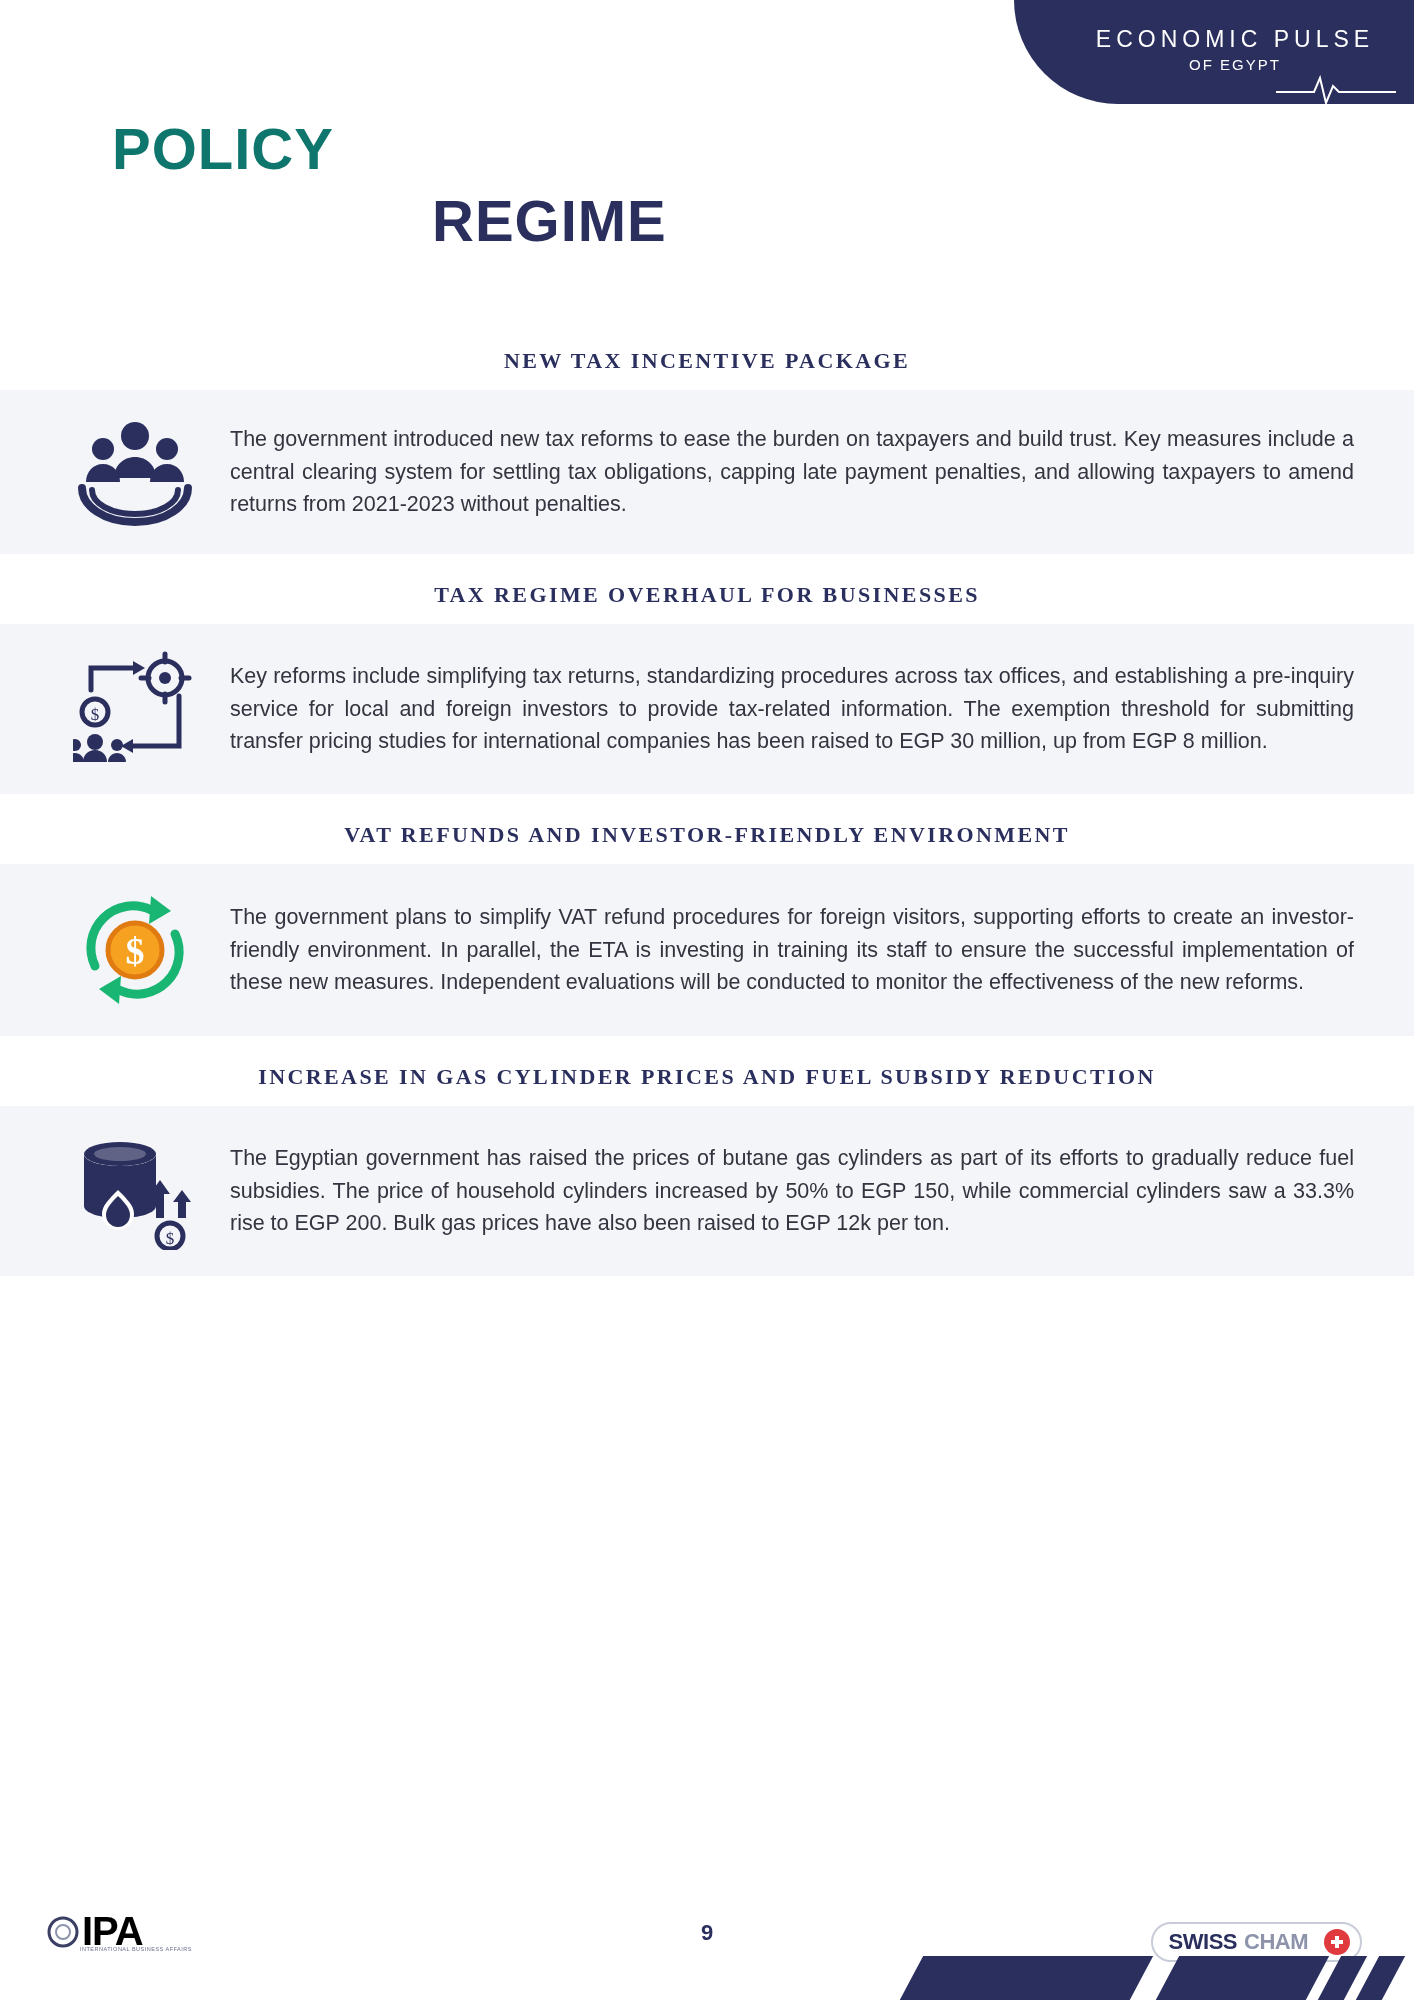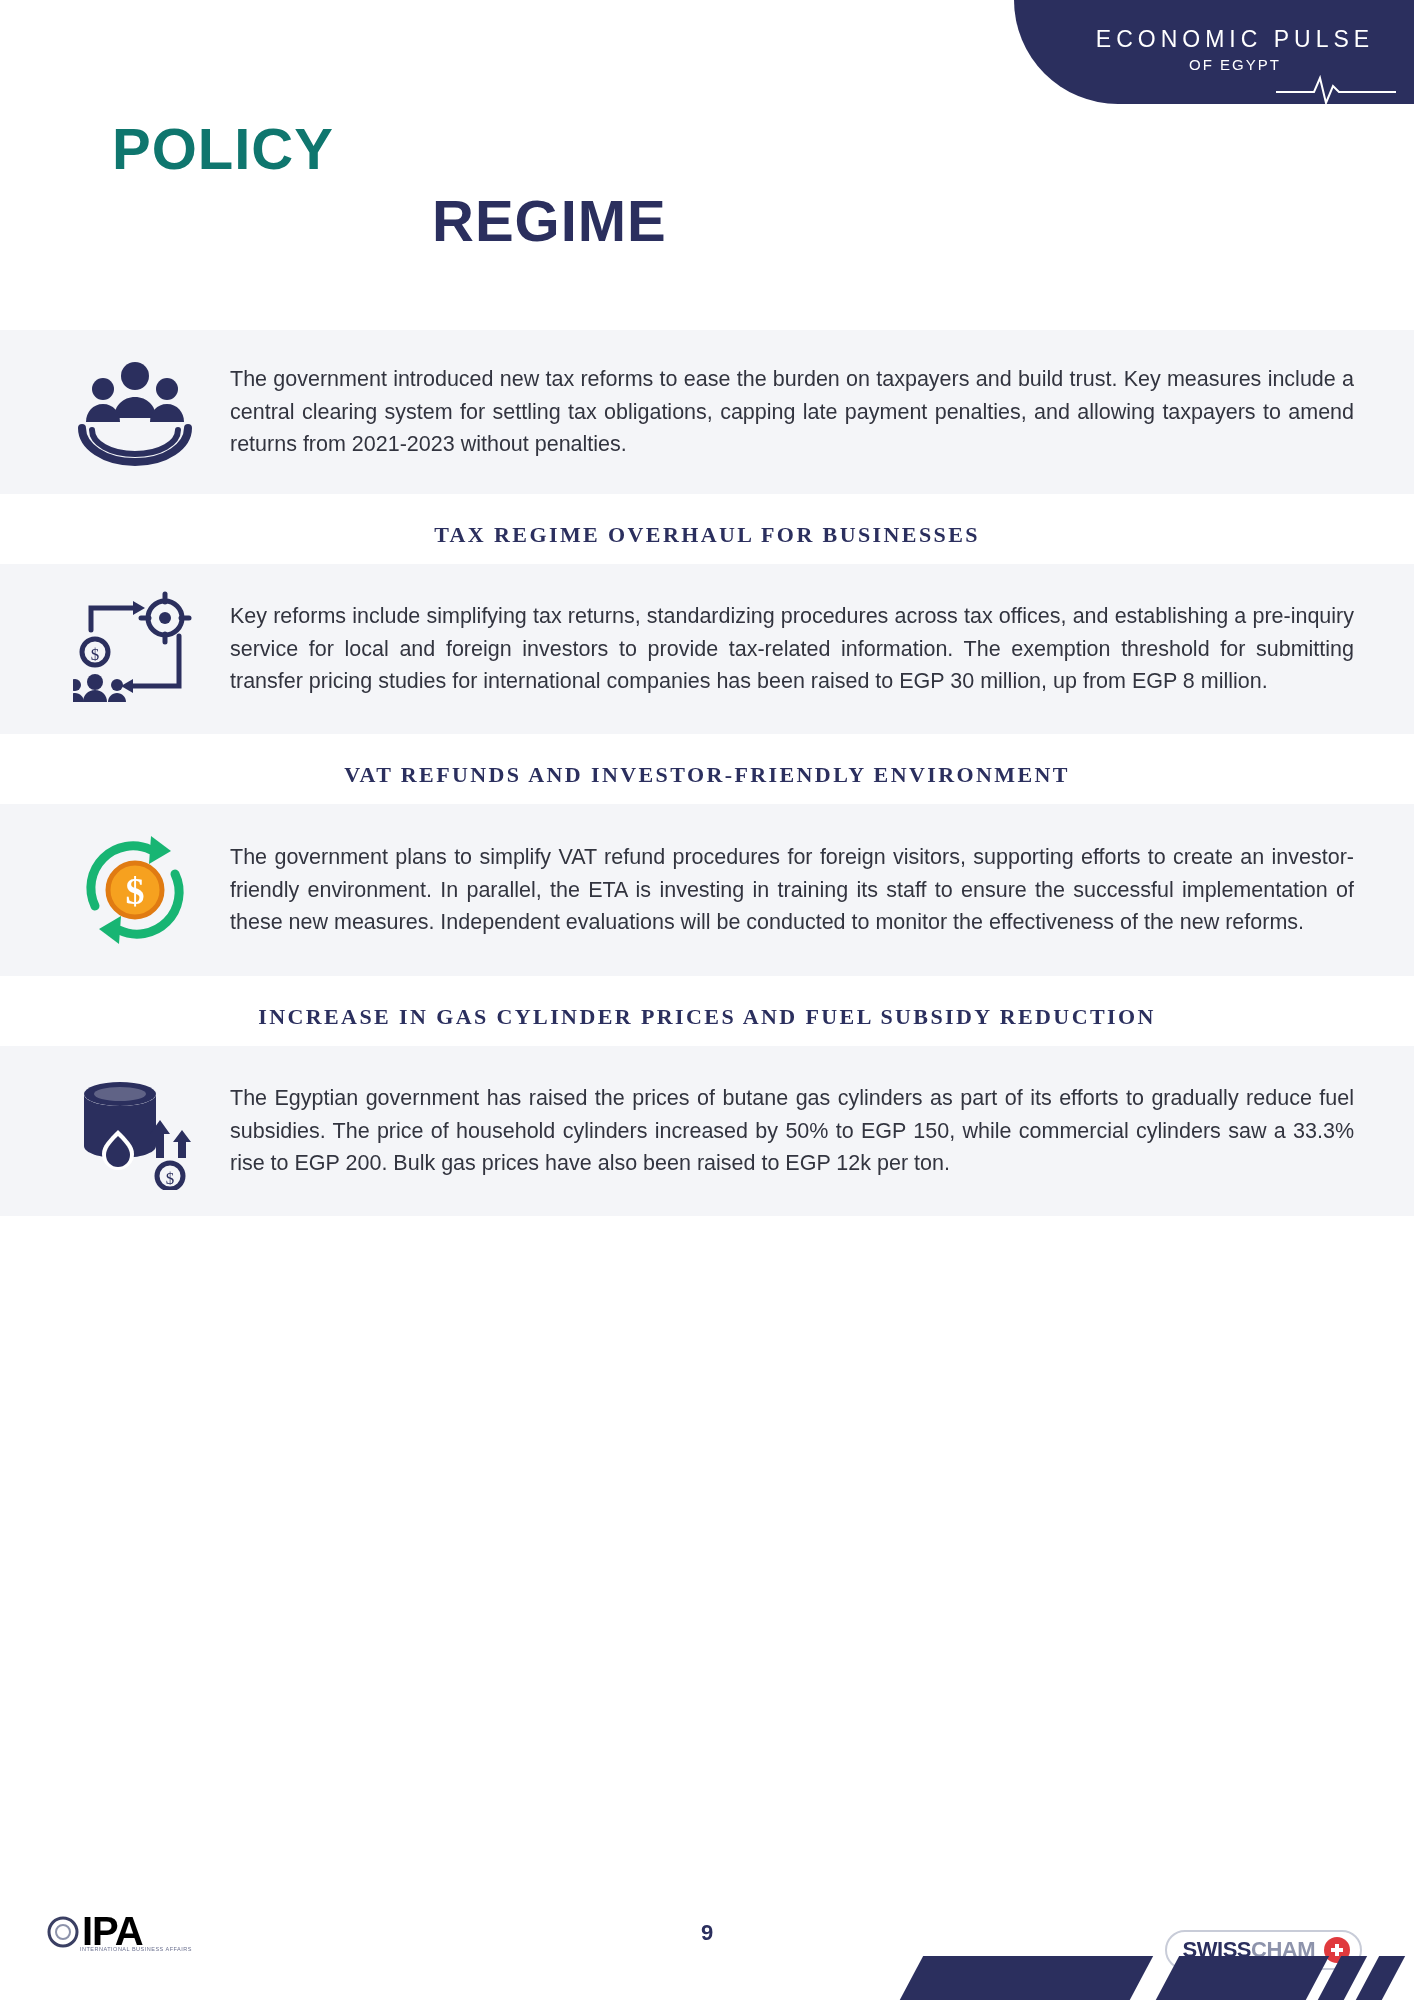--- a/index.html
+++ b/index.html
@@ -159,28 +159,29 @@
     font-size: 5.5px;
     color: #6a6f8e;
     letter-spacing: 0.5px;
     position: absolute;
     left: 34px;
     bottom: 2px;
     white-space: nowrap;
   }
   .logo-swiss {
     position: absolute;
-    bottom: 30px;
+    bottom: 38px;
     right: 52px;
     display: flex;
     align-items: center;
     border: 2px solid #c8ccd8;
     border-radius: 22px;
     padding: 5px 10px 5px 16px;
     background: #ffffff;
+    gap: 7px;
   }
   .swiss-a { font-size: 22px; font-weight: bold; color: #2b2f5e; letter-spacing: -0.5px;}
   .swiss-b { font-size: 22px; font-weight: bold; color: #8d93ab; letter-spacing: -0.5px;}
   .swiss-cross {
     width: 26px; height: 26px; border-radius: 50%;
     background: #e03a3e; margin-left: 9px;
     position: relative;
   }
   .swiss-cross::before, .swiss-cross::after {
     content: ""; position: absolute; background: #fff;
@@ -217,20 +218,21 @@
 </div>
 
 <div class="title-block">
   <div class="title-1">POLICY</div>
   <div class="title-2">REGIME</div>
 </div>
 
 <div class="content">
 
   <div class="section">
+    <div class="section-heading">NEW TAX INCENTIVE PACKAGE</div>
     <div class="section-body">
       <div class="icon-cell">
         <svg width="118" height="112" viewBox="0 0 118 112">
           <g fill="#2b2f5e">
             <circle cx="59" cy="20" r="14"></circle>
             <path d="M38 62c0-12 9-21 21-21s21 9 21 21z"></path>
             <circle cx="27" cy="33" r="11"></circle>
             <path d="M10 66c0-10 7-18 17-18s17 8 17 18z"></path>
             <circle cx="91" cy="33" r="11"></circle>
             <path d="M74 66c0-10 7-18 17-18s17 8 17 18z"></path>

